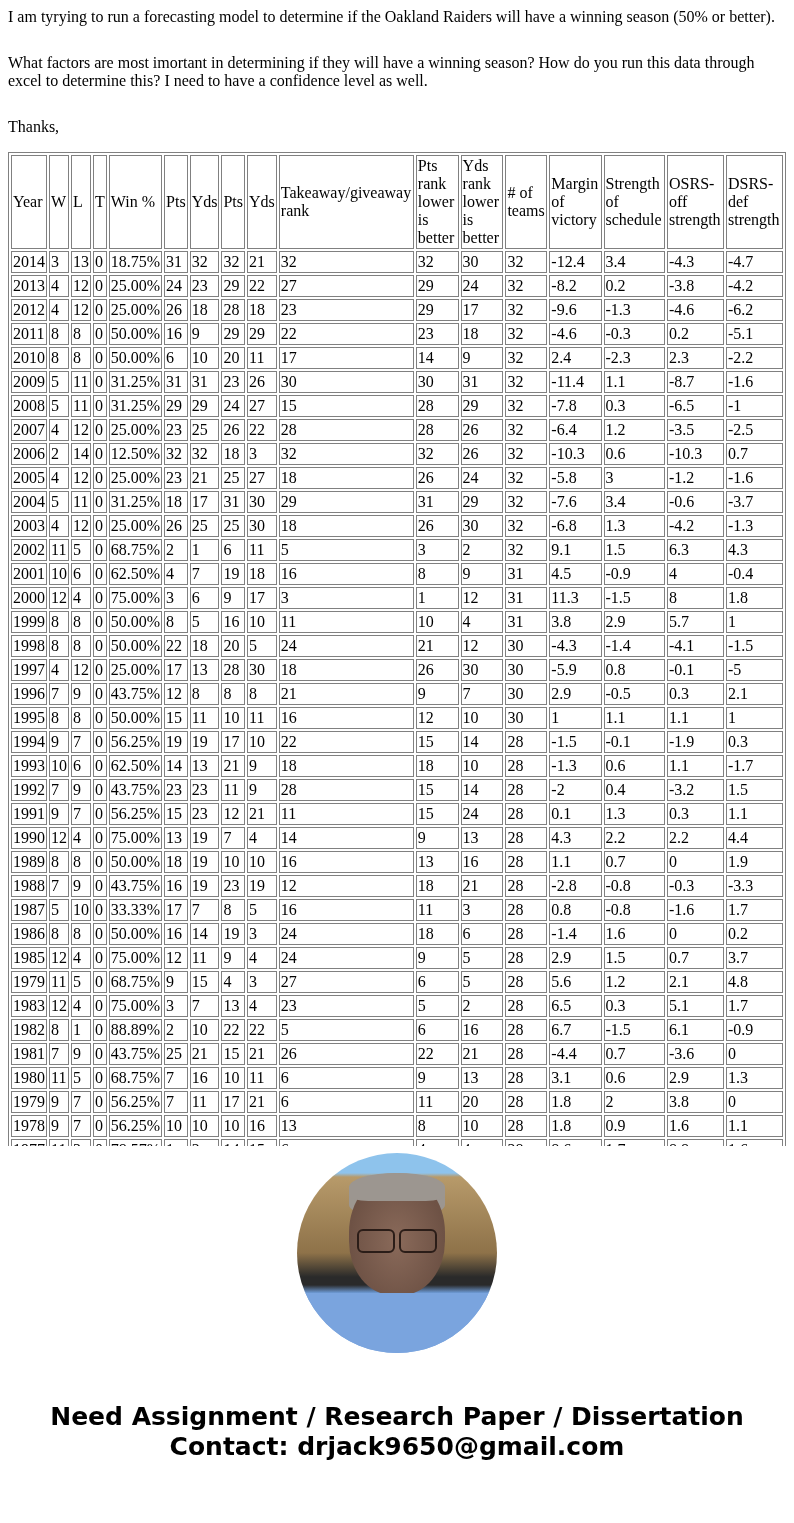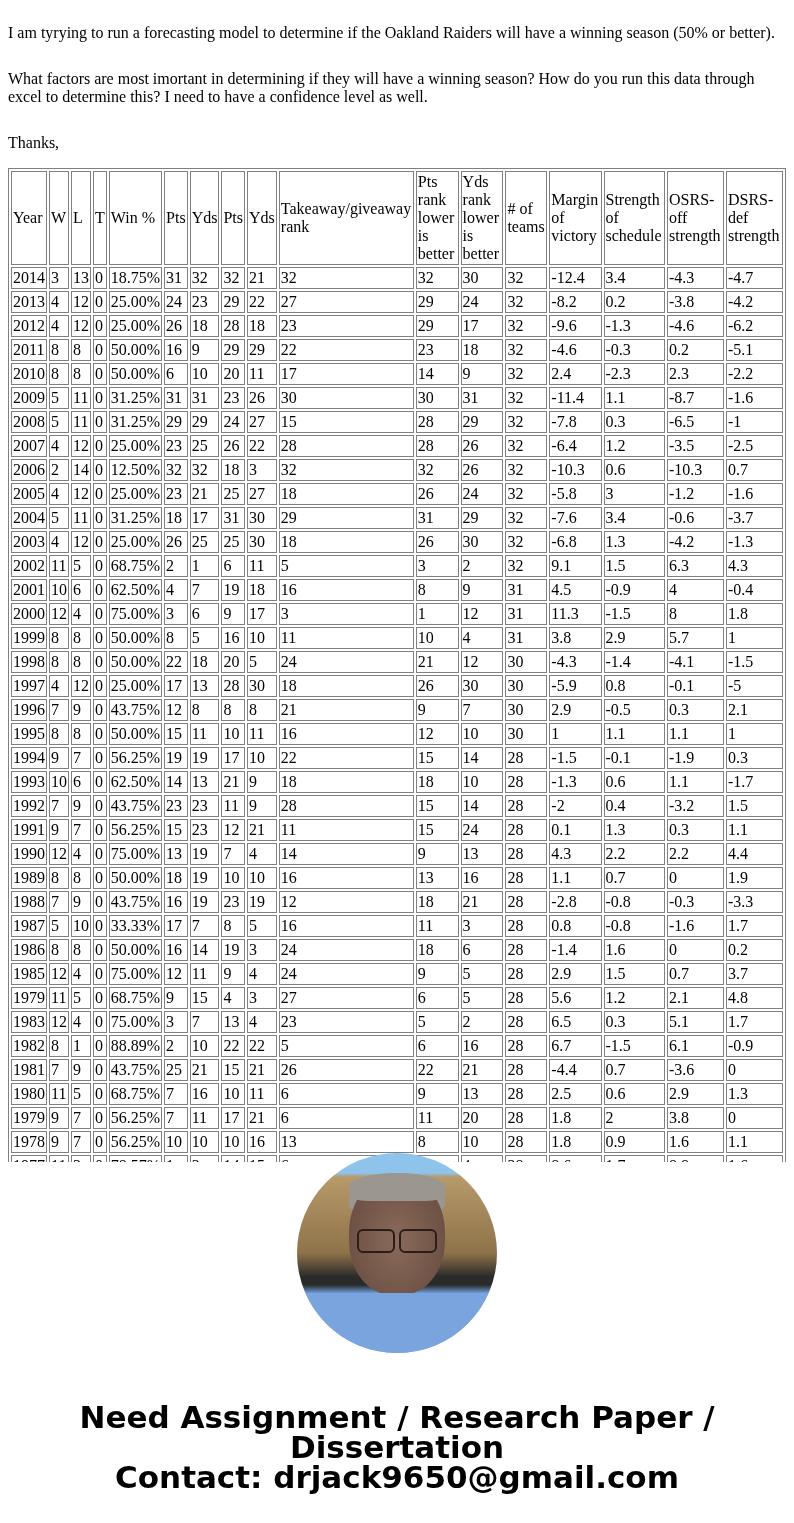--- a/index.html
+++ b/index.html
@@ -5,21 +5,21 @@
     html, body { margin: 0; padding: 0; background: #ffffff; }
     body {
       width: 794px;
       height: 1523px;
       overflow: hidden;
       font-family: "Liberation Serif", "DejaVu Serif", serif;
       font-size: 16px;
       color: #000;
       position: relative;
     }
-    .content { padding: 16px 8px; }
+    .content { padding: 0 8px; }
     p { margin: 0; line-height: 18px; }
     p.intro { padding-top: 8px; }
     p + p { margin-top: 28px; }
     .table-wrap {
       margin-top: 16px;
       height: 994px;
       overflow: hidden;
       width: 778px;
     }
     table.data {
@@ -78,21 +78,21 @@
     .avatar .shirt {
       position: absolute; left: 0; top: 140px; width: 200px; height: 60px;
       background: #7aa4de;
     }
     .promo-text {
       position: absolute;
       left: 0; top: 272px;
       width: 794px;
       font-family: "DejaVu Sans", sans-serif;
       font-weight: bold;
-      font-size: 31px;
+      font-size: 25px;
       line-height: 30px;
       color: #000;
     }
   </style>
 </head>
 <body>
 
 <div class="content">
   <p class="intro">I am tyrying to run a forecasting model to determine if the Oakland Raiders will have a winning season (50% or better).</p>
   <p>What factors are most imortant in determining if they will have a winning season? How do you run this data through excel to determine this? I need to have a confidence level as well.</p>
@@ -775,21 +775,21 @@
             <td>0</td>
             <td>68.75%</td>
             <td>7</td>
             <td>16</td>
             <td>10</td>
             <td>11</td>
             <td>6</td>
             <td>9</td>
             <td>13</td>
             <td>28</td>
-            <td>2.5</td>
+            <td>3.1</td>
             <td>0.6</td>
             <td>2.9</td>
             <td>1.3</td>
           </tr>
           <tr>
             <td>1979</td>
             <td>9</td>
             <td>7</td>
             <td>0</td>
             <td>56.25%</td>

